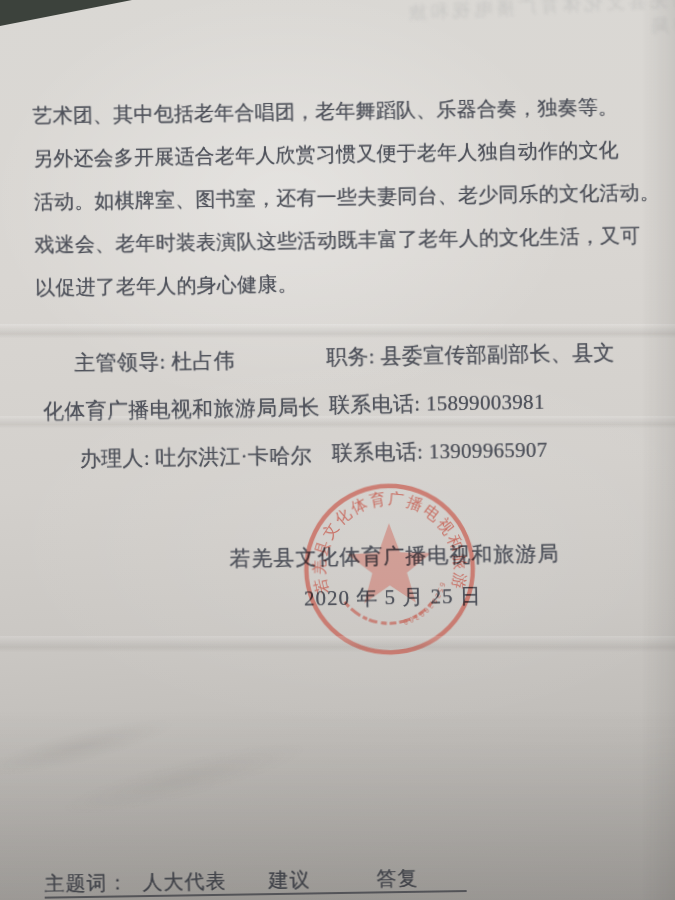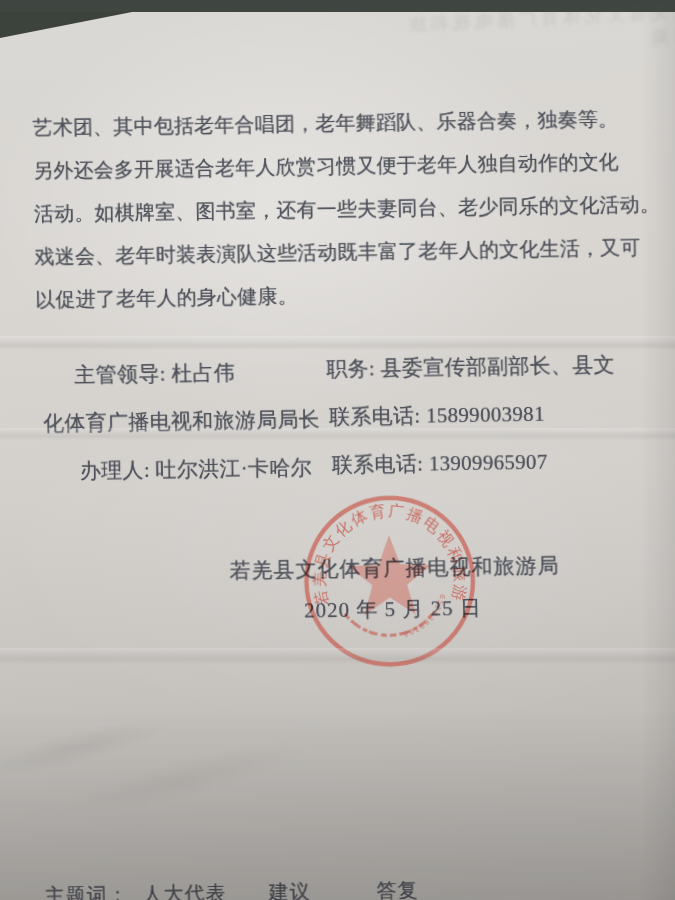--- a/index.html
+++ b/index.html
@@ -7,21 +7,20 @@
     width:675px;height:900px;overflow:hidden;position:relative;
     font-family:"Liberation Serif","DejaVu Serif",serif;
     background:#3f4540;
   }
   #sheet{
     position:absolute;inset:0;
     background:
       radial-gradient(ellipse 420px 300px at 42% 22%, rgba(255,255,255,0.30), rgba(255,255,255,0) 70%),
       radial-gradient(ellipse 500px 260px at 55% 60%, rgba(255,255,255,0.10), rgba(255,255,255,0) 75%),
       linear-gradient(176deg,#dad8d4 0%,#d9d6d2 30%,#d3d0cc 52%,#cac7c3 68%,#bfbcb8 82%,#aeaba7 100%);
-    margin-top: 12px;
   }
   
   .corner-dark{
     position:absolute;left:0;top:0;width:150px;height:34px;
     background:#3c423c;
     clip-path:polygon(0 0,132px 0,0 26px);
   }
   
   .crease{position:absolute;left:0;width:100%;pointer-events:none;}
   .crease.c1{top:324px;height:14px;background:linear-gradient(to bottom,rgba(255,255,255,0.22),rgba(110,106,100,0.12) 70%,rgba(255,255,255,0));}

